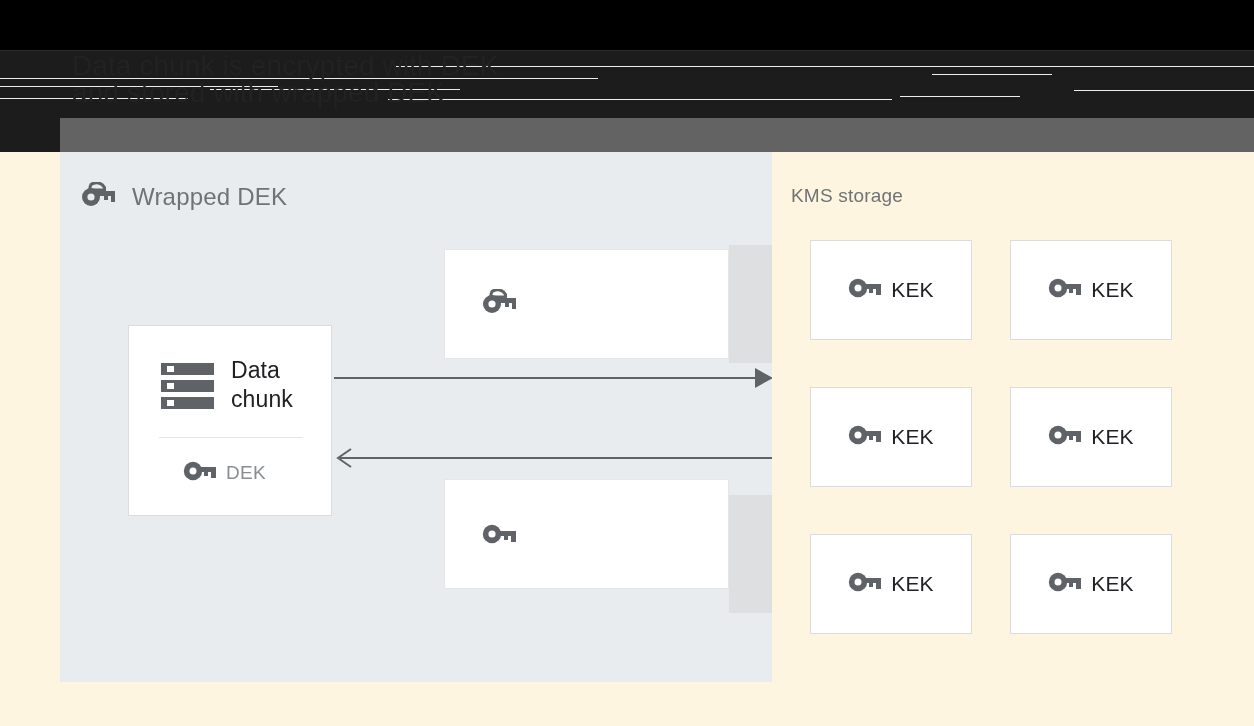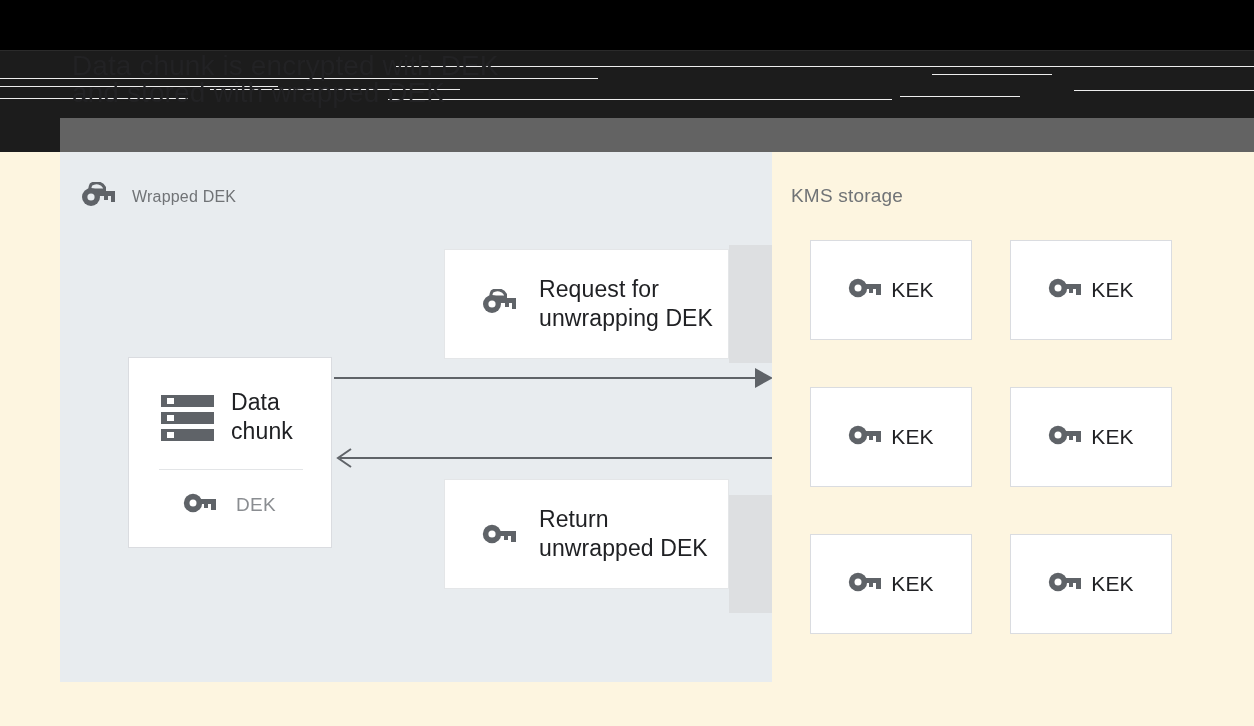--- a/index.html
+++ b/index.html
@@ -40,21 +40,21 @@
 
   
   #wrapped-panel{
     position:absolute;left:60px;top:152px;width:712px;height:530px;
     background:#e8ecef;
   }
   #wrapped-header{
     position:absolute;left:20px;top:30px;display:flex;align-items:center;gap:14px;
   }
   #wrapped-title{
-    color:#707376;font-size:16px;font-weight:400;letter-spacing:.2px;
+    color:#707376;font-size:24px;font-weight:400;letter-spacing:.2px;
   }
 
   
   #kms-panel{
     position:absolute;left:772px;top:152px;width:490px;height:530px;
     background:#fdf5e0;
   }
   #kms-title{
     position:absolute;left:19px;top:33px;
     color:#707376;font-size:19px;font-weight:400;letter-spacing:.2px;
@@ -66,33 +66,33 @@
   }
   .kek-card{
     background:#fff;border:1px solid #dadce0;
     display:flex;align-items:center;justify-content:center;gap:10px;
   }
   .kek-label{font-size:21px;color:#202124;letter-spacing:.2px;}
 
   
   #data-chunk-card{
     position:absolute;left:128px;top:325px;width:204px;height:191px;
-    background:#fff;border:1px solid #dadce0;box-sizing:border-box;margin-top:32px;
+    background:#fff;border:1px solid #dadce0;box-sizing:border-box;
   }
   #data-chunk-row{
     position:absolute;left:32px;top:30px;display:flex;align-items:flex-start;gap:17px;
   }
   #data-chunk-label{
     font-size:23px;line-height:29px;color:#202124;white-space:pre-line;letter-spacing:.1px;
   }
   #data-chunk-divider{
     position:absolute;left:30px;top:111px;width:144px;height:1px;background:#e3e5e7;
   }
   #dek-row{
-    position:absolute;left:54px;top:134px;display:flex;align-items:center;gap:20px;
+    position:absolute;left:54px;top:134px;display:flex;align-items:center;gap:10px;
   }
   #dek-label{font-size:19px;color:#8a8d91;letter-spacing:.3px;}
 
   
   .msg-card{
     position:absolute;background:#fff;border:1px solid #e4e6e8;box-sizing:border-box;
     display:flex;align-items:center;
   }
   .msg-shadow{
     position:absolute;background:#dddfe1;
@@ -200,37 +200,33 @@
   <span class="msg-icon">
     <svg width="38" height="26" viewBox="0 0 38 26">
       <path d="M11 2.5 C16 -1 22 1 24.5 5.5 L24.5 8 L9.5 8 C9.8 5.5 10.2 4 11 2.5 Z" fill="none" stroke="#5f6368" stroke-width="3"></path>
       <path d="M13 9 L35 9 L35 14 L13 14 Z" fill="#5f6368"></path>
       <path d="M31 14 L35 14 L35 20 L31 20 Z" fill="#5f6368"></path>
       <path d="M24 14 L28 14 L28 18 L24 18 Z" fill="#5f6368"></path>
       <circle cx="11" cy="15" r="9" fill="#5f6368"></circle>
       <circle cx="11" cy="15" r="3.6" fill="#ffffff"></circle>
     </svg>
   </span>
-  <span class="msg-label">Request for
-unwrapping DEK</span>
 </div>
 
 <div class="msg-shadow" id="msg-return-shadow"></div>
 <div class="msg-card" id="msg-return">
   <span class="msg-icon">
     <svg width="38" height="26" viewBox="0 0 38 26">
       <rect x="13" y="12" width="22" height="5" fill="#5f6368"></rect>
       <rect x="30" y="17" width="5" height="6" fill="#5f6368"></rect>
       <rect x="23" y="17" width="4" height="4" fill="#5f6368"></rect>
       <circle cx="11" cy="15" r="9.2" fill="#5f6368"></circle>
       <circle cx="11" cy="15" r="3.6" fill="#ffffff"></circle>
     </svg>
   </span>
-  <span class="msg-label">Return
-unwrapped DEK</span>
 </div>
 
 <div id="arrow-right-line"></div>
 <div id="arrow-right-head"></div>
 <div id="arrow-left-line"></div>
 <div id="arrow-left-head">
   <svg width="18" height="20" viewBox="0 0 18 20">
     <polyline points="15,1 2,10 15,19" fill="none" stroke="#5f6368" stroke-width="2"></polyline>
   </svg>
 </div>

